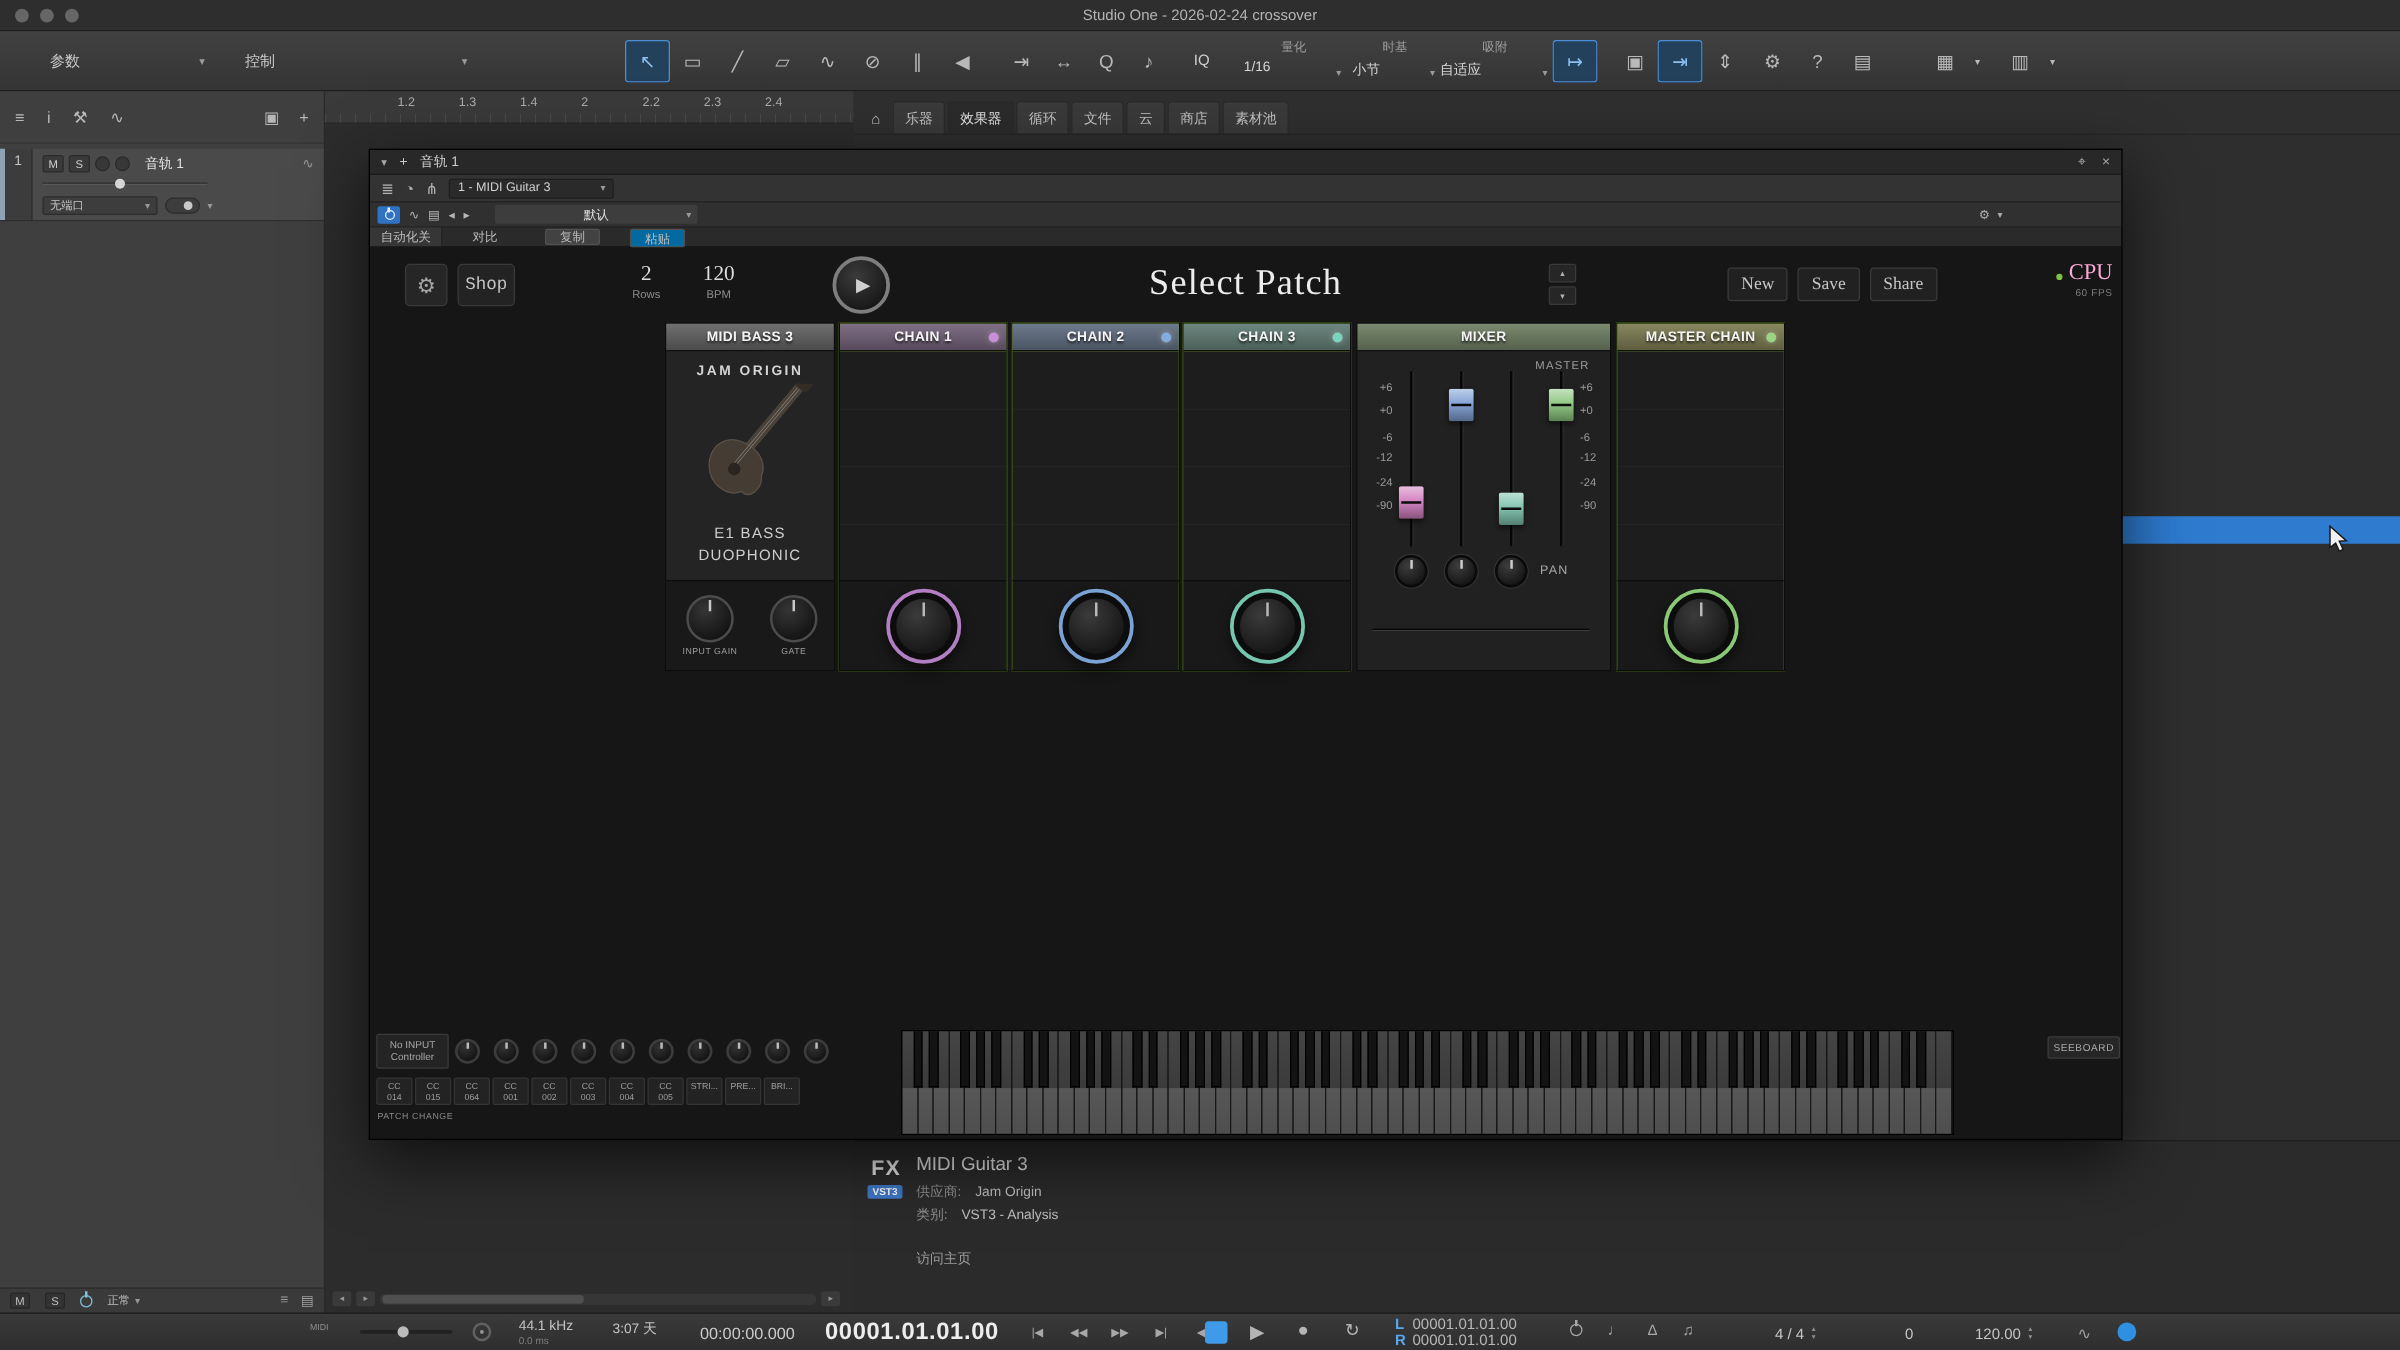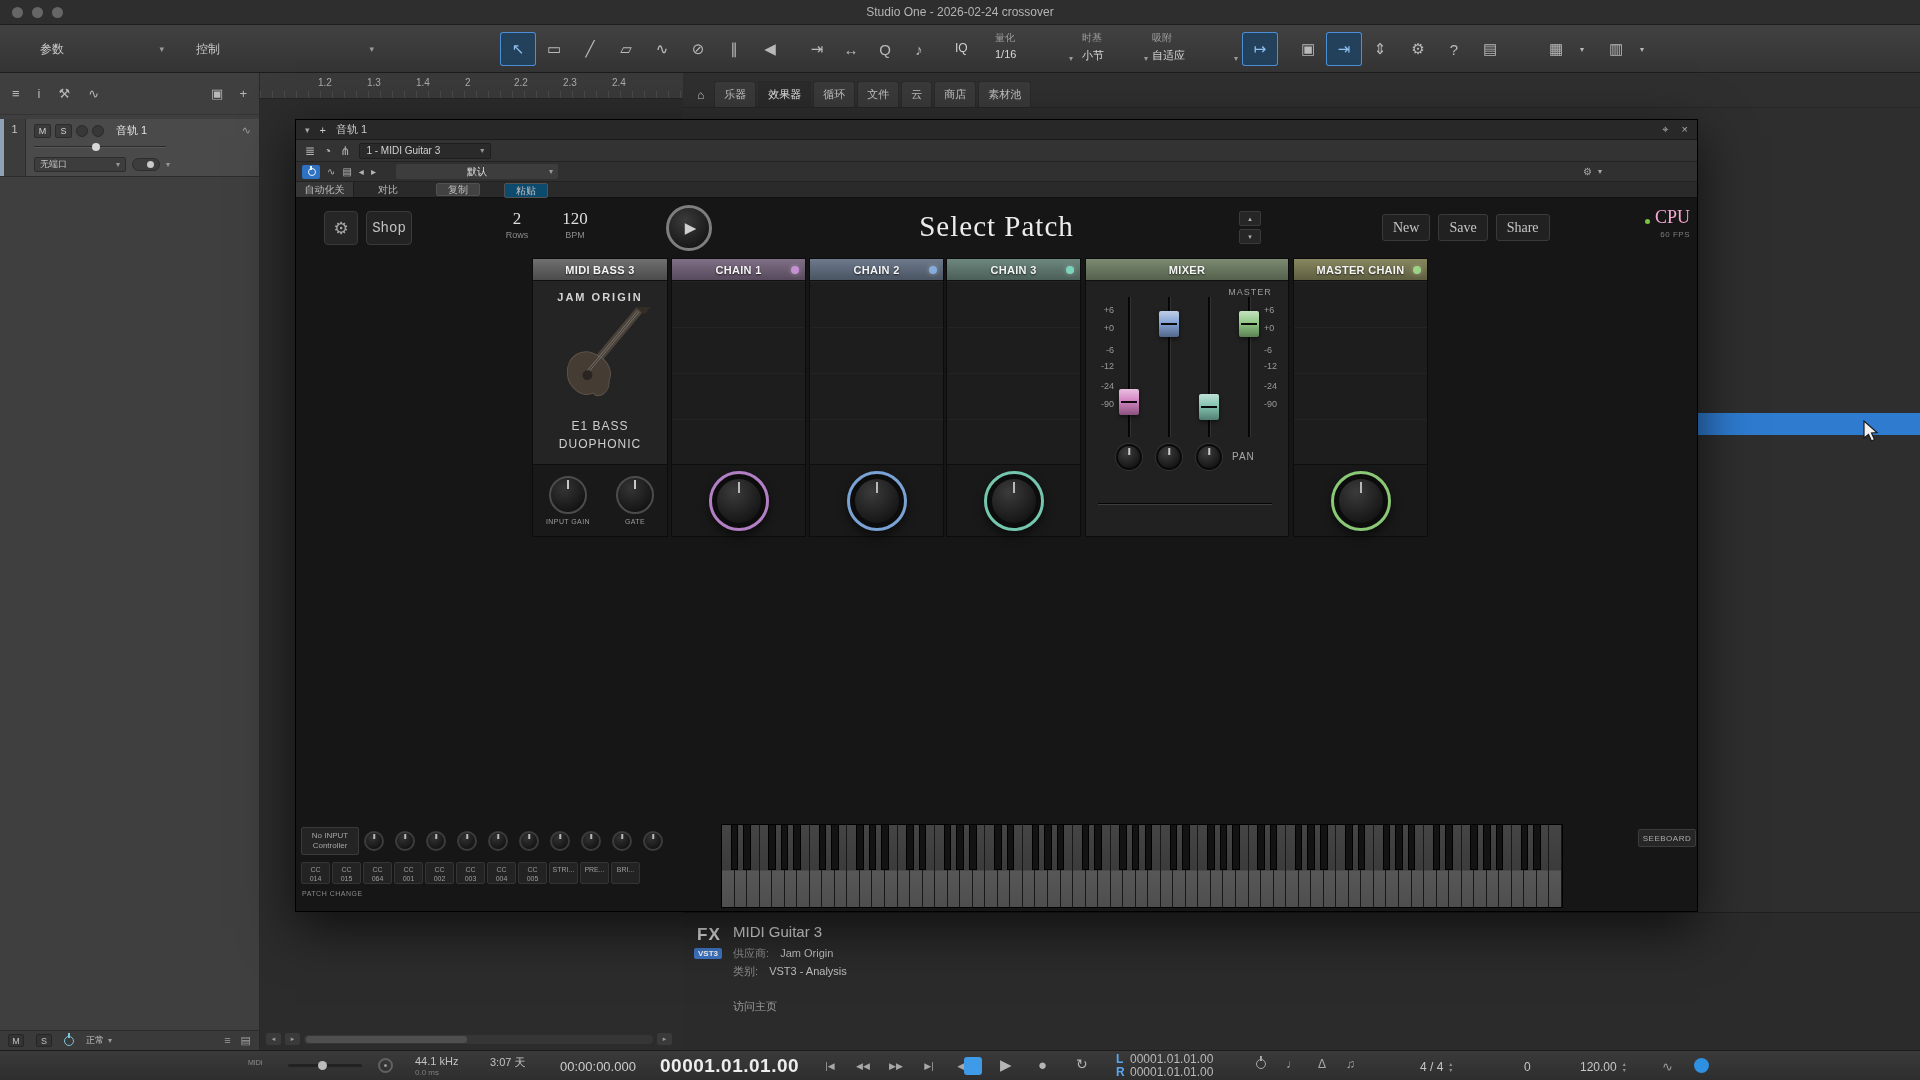--- a/index.html
+++ b/index.html
@@ -16,21 +16,21 @@
   #toolbar { position:absolute; left:0; top:25px; width:1920px; height:48px; background:linear-gradient(180deg,#414141,#343434); border-bottom:1px solid #1d1d1d; }
   .tb-dd { position:absolute; top:8px; height:32px; color:#c9c9c9; font-size:12px; display:flex; align-items:center; }
   .tb-dd .lbl { margin-left:10px; }
   .tb-dd .chev { margin-left:auto; margin-right:8px; font-size:9px; color:#9a9a9a; }
   .tb-toolgrp { position:absolute; top:7px; display:flex; }
   .tool-btn { width:36px; height:34px; display:flex; align-items:center; justify-content:center; font-size:15px; color:#b9b9b9; border-radius:3px; }
   .tool-btn.sm { width:34px; }
   .tool-btn.active { background:#24415c; box-shadow:inset 0 0 0 1px #4c8fd6; color:#8cc0f0; }
   #tb-iq { position:absolute; left:955px; top:16px; font-size:12px; color:#cfcfcf; }
   .tb-combo { position:absolute; top:6px; height:36px; }
-  .tb-combo .top { font-size:10px; color:#9c9c9c; text-align:left; }
+  .tb-combo .top { font-size:10px; color:#9c9c9c; text-align:center; }
   .tb-combo .bot { font-size:11px; color:#d8d8d8; text-align:left; margin-top:3px; }
   .tb-combo .chev { position:absolute; right:2px; bottom:4px; font-size:8px; color:#9a9a9a; }
 
   
   #track-panel { position:absolute; left:0; top:73px; width:260px; height:977px; background:#3f3f3f; border-right:1px solid #292929; }
   .tp-header { height:42px; display:flex; align-items:center; padding:0 12px; gap:18px; color:#b8b8b8; font-size:13px; border-bottom:1px solid #343434; }
   .tp-header .right { margin-left:auto; display:flex; gap:16px; }
   #track1 { position:absolute; left:0; top:46px; width:100%; height:58px; display:flex; background:#4a4a4a; border-bottom:1px solid #2d2d2d; }
   .tcolor { width:4px; background:#8fa2b5; }
   .tnum { width:22px; background:#3c3c3c; color:#c5c5c5; font-size:11px; text-align:center; padding-top:4px; border-right:1px solid #2e2e2e; }
@@ -98,21 +98,21 @@
   .pw-power::before { content:''; position:absolute; left:5.5px; top:3.5px; width:6px; height:6px; border:1.2px solid #eaf2fb; border-radius:50%; }
   .pw-power::after { content:''; position:absolute; left:8.4px; top:1.5px; width:1.2px; height:4px; background:#eaf2fb; }
   .preset { position:absolute; left:100px; top:2px; width:162px; height:15px; background:#3d3d3d; border-radius:2px; display:flex; align-items:center; justify-content:center; font-size:10px; color:#e0e0e0; }
   .preset .chev { position:absolute; right:5px; font-size:8px; color:#9a9a9a; }
   .pw-r3-right { position:absolute; right:95px; top:0; height:19px; display:flex; align-items:center; gap:6px; color:#aaa; }
   .pw-r4 { height:16px; background:#2a2a2a; border-bottom:1px solid #101010; position:relative; font-size:10px; color:#bdbdbd; }
   .r4-item { position:absolute; top:0; height:15px; display:flex; align-items:center; justify-content:center; }
   .r4-atm { left:0; width:58px; background:#363636; border-right:1px solid #1f1f1f; }
   .r4-cmp { left:72px; width:40px; }
   .r4-cpy { left:140px; width:44px; top:1px; height:13px; background:#424242; border:1px solid #515151; border-radius:2px; }
-  .r4-pst { left:208px; width:44px; top:1px; height:15px; background:#0c4a6e; border:1px solid #515151; border-radius:2px; }
+  .r4-pst { left:208px; width:44px; top:1px; height:15px; background:#0369a1; border:1px solid #515151; border-radius:2px; }
 
   
   .mg { position:relative; width:100%; height:712px; background:#161616; overflow:hidden; }
   .mg-top { position:relative; height:60px; }
   .mg-gear { position:absolute; left:28px; top:13px; width:34px; height:34px; background:#262626; border:1px solid #3a3a3a; border-radius:4px; color:#a5a5a5; font-size:17px; display:flex; align-items:center; justify-content:center; }
   .mg-shop { position:absolute; left:70px; top:13px; width:46px; height:34px; background:#232323; border:1px solid #3a3a3a; border-radius:4px; color:#c3c3c3; font-family:Liberation Mono, monospace; font-size:14px; display:flex; align-items:center; justify-content:center; }
   .mg-stat { position:absolute; top:11px; text-align:center; }
   .mg-stat .v { font-family:"Liberation Serif",serif; font-size:17px; color:#dedede; }
   .mg-stat .l { font-size:9px; color:#8c8c8c; margin-top:1px; }
   #stat-rows { left:196px; width:50px; } #stat-bpm { left:252px; width:54px; }

